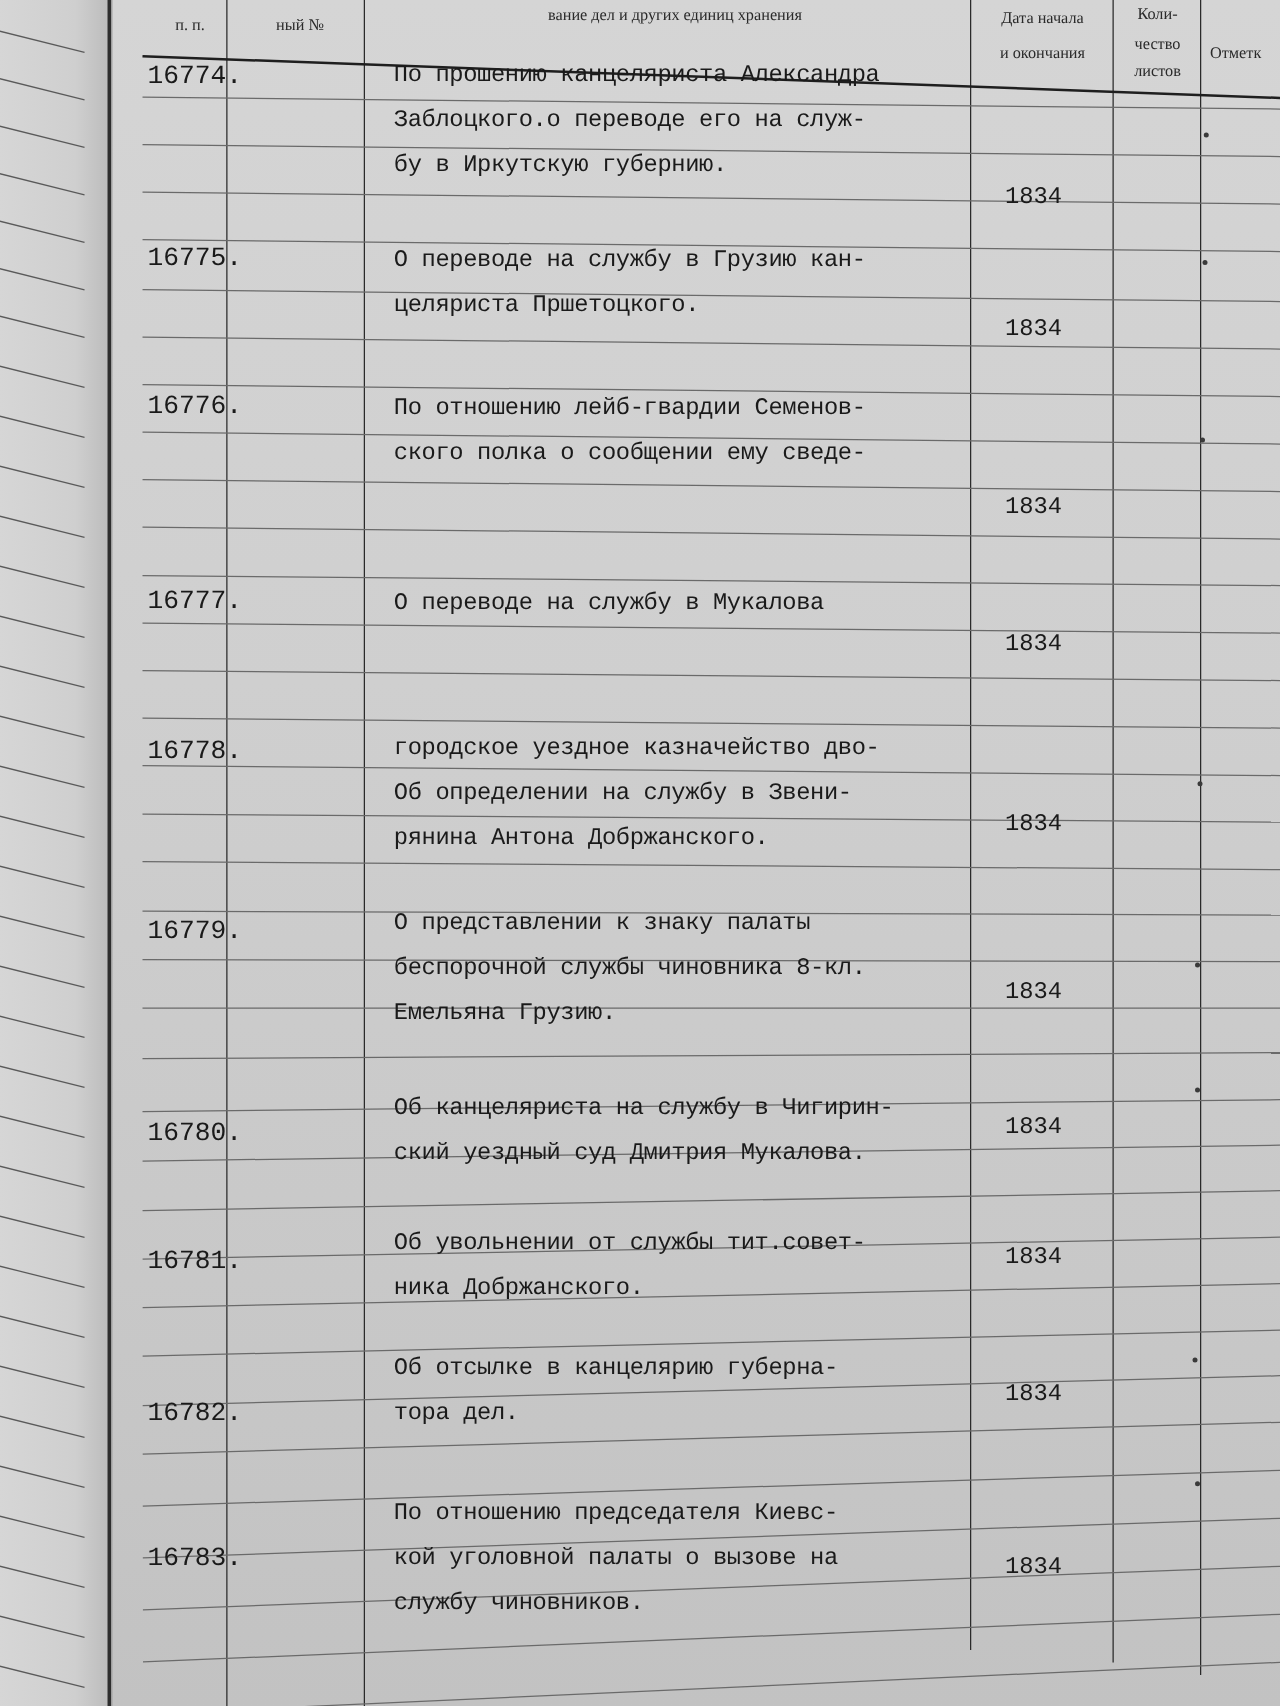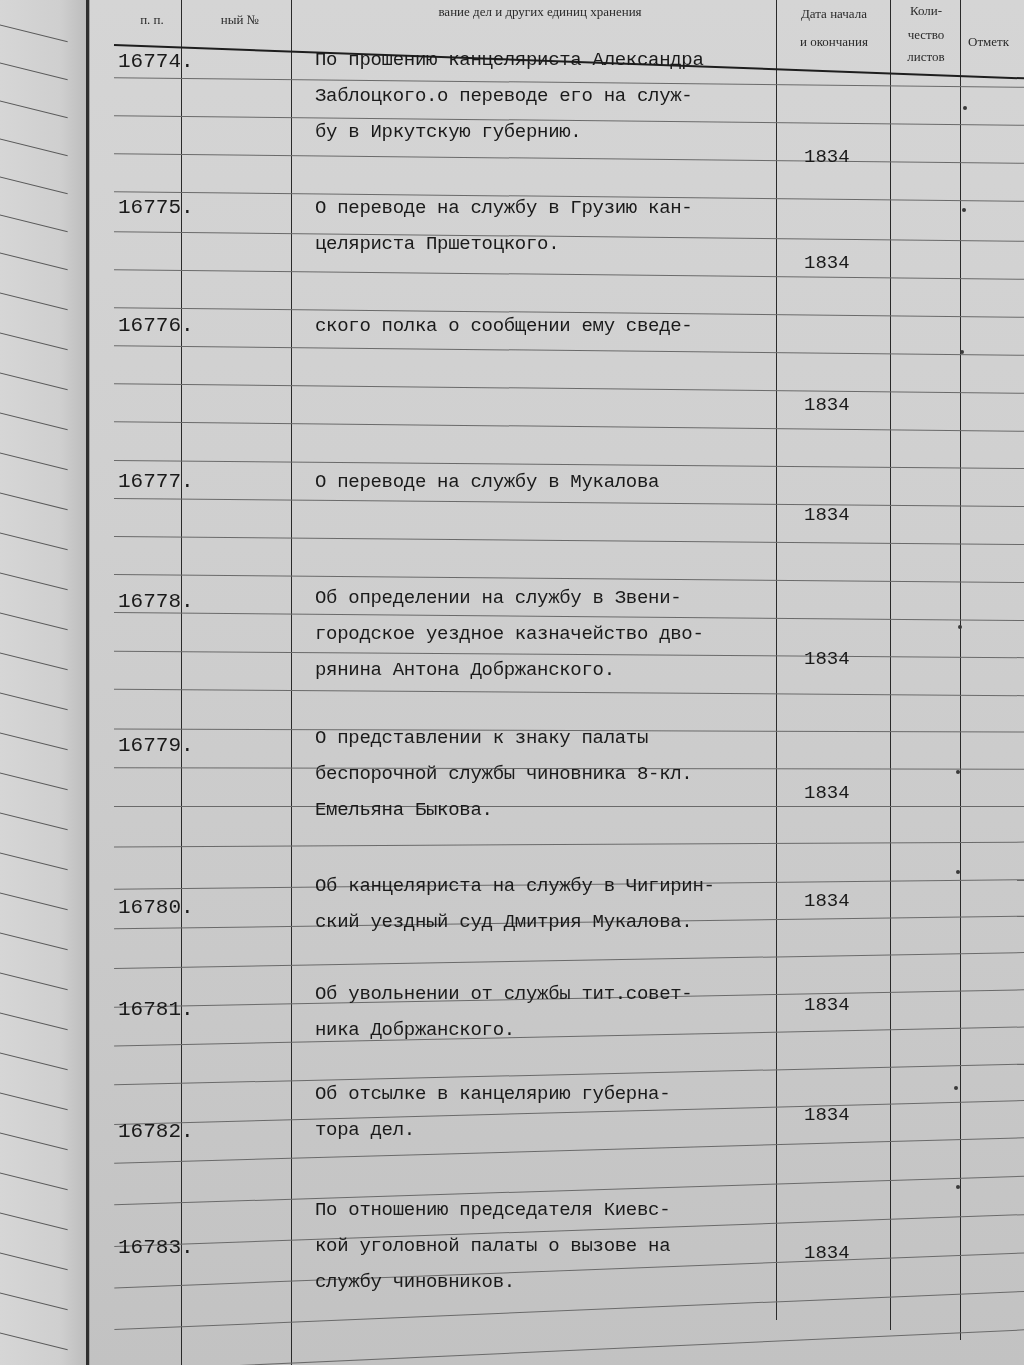--- a/index.html
+++ b/index.html
@@ -243,49 +243,50 @@
     <div class="title" style="top:-2px;">
       <span class="line">О переводе на службу в Грузию кан-</span>
       <span class="line">целяриста Пршетоцкого.</span>
     </div>
     <div class="date" style="top:60px;">1834</div>
   </div>
 
   <div class="row" style="top:312px;">
     <div class="num" style="top:2px;">16776.</div>
     <div class="title" style="top:-4px;">
+      <span class="line">По отношению лейб-гвардии Семенов-</span>
       <span class="line">ского полка о сообщении ему сведе-</span>
     </div>
     <div class="date" style="top:82px;">1834</div>
   </div>
 
   <div class="row" style="top:466px;">
     <div class="num" style="top:4px;">16777.</div>
     <div class="title" style="top:-2px;">
       <span class="line">О переводе на службу в Мукалова</span>
     </div>
     <div class="date" style="top:38px;">1834</div>
   </div>
 
   <div class="row" style="top:586px;">
     <div class="num" style="top:4px;">16778.</div>
     <div class="title" style="top:-6px;">
+      <span class="line">городское уездное казначейство дво-</span>
       <span class="line">Об определении на службу в Звени-</span>
-      <span class="line">городское уездное казначейство дво-</span>
       <span class="line">рянина Антона Добржанского.</span>
     </div>
     <div class="date" style="top:62px;">1834</div>
   </div>
 
   <div class="row" style="top:730px;">
     <div class="num" style="top:4px;">16779.</div>
     <div class="title" style="top:-10px;">
       <span class="line">О представлении к знаку палаты</span>
       <span class="line">беспорочной службы чиновника 8-кл.</span>
-      <span class="line">Емельяна Быкова.</span>
+      <span class="line">Емельяна Грузию.</span>
     </div>
     <div class="date" style="top:52px;">1834</div>
   </div>
 
   <div class="row" style="top:896px;">
     <div class="num" style="top:0px;">16780.</div>
     <div class="title" style="top:-28px;">
       <span class="line">Об канцеляриста на службу в Чигирин-</span>
       <span class="line">ский уездный суд Дмитрия Мукалова.</span>
     </div>

